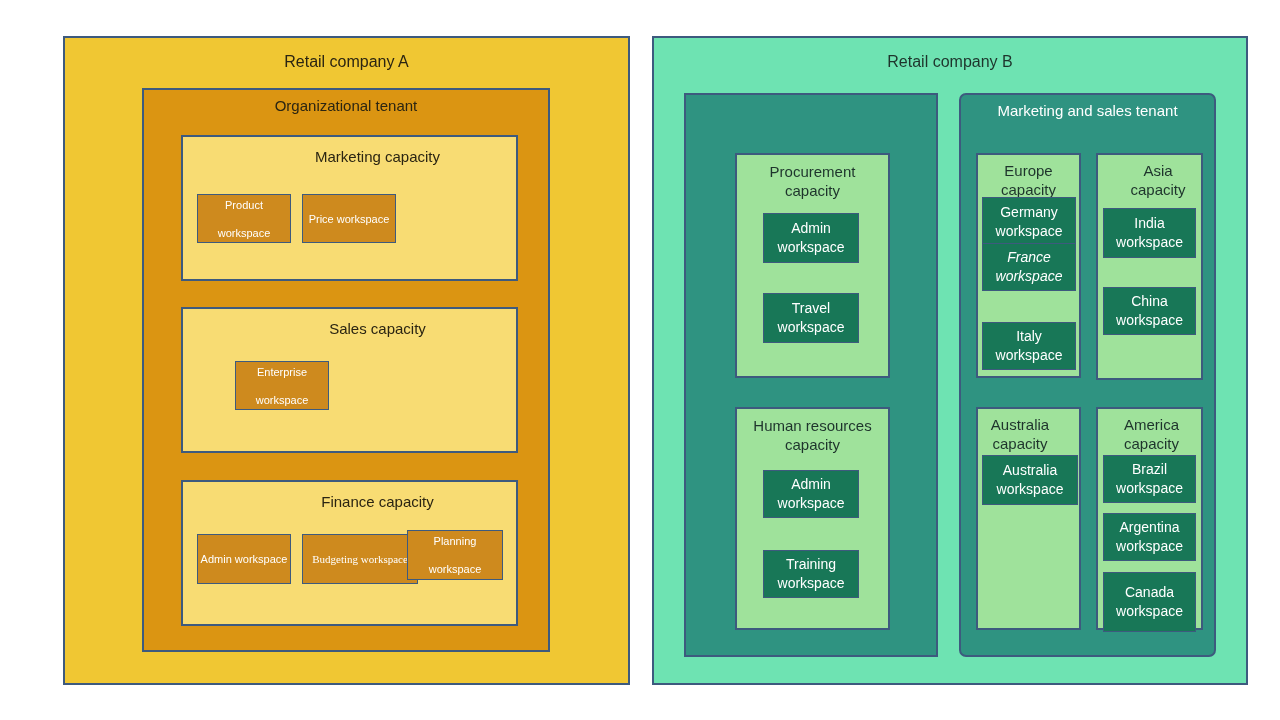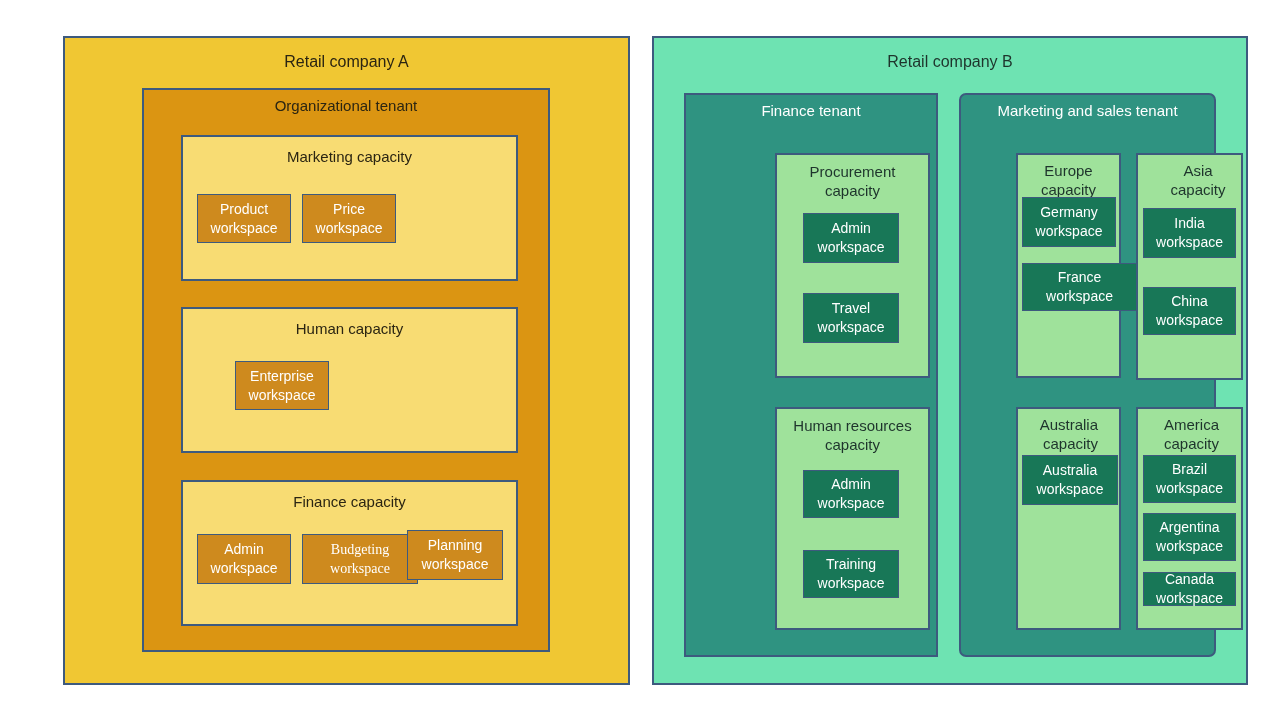--- a/index.html
+++ b/index.html
@@ -22,25 +22,25 @@
   }
   .company-a { background: var(--company-a-bg); }
   .tenant-a  { background: var(--tenant-a-bg); }
   .capacity-a{ background: var(--capacity-a-bg); }
   .workspace-a {
     background: var(--workspace-a-bg);
     border-width: 1.5px;
     display: flex; align-items: center; justify-content: center;
     text-align: center;
     color: var(--title-light);
-    font-size: 14px; line-height: 19px;
+    font-size: 11px; line-height: 28px;
   }
   .company-b { background: var(--company-b-bg); }
   .tenant-b  { background: var(--tenant-b-bg); }
-  .capacity-b{ background: var(--capacity-b-bg); margin-left: 40px; }
+  .capacity-b{ background: var(--capacity-b-bg); }
   .workspace-b {
     background: var(--workspace-b-bg);
     border-width: 1.5px;
     display: flex; align-items: center; justify-content: center;
     text-align: center;
     color: var(--title-light);
     font-size: 14px; line-height: 19px;
   }
   .title { text-align: center; width: 100%; box-sizing: border-box; }
   .company-title {
@@ -51,20 +51,21 @@
   .company-b > .company-title { color: var(--title-dark-green); }
   .tenant-title {
     padding-top: 7px;
     font-size: 15px;
     color: var(--title-light);
   }
   .capacity-a-title {
     padding-top: 11px;
     font-size: 15px;
     color: var(--title-dark);
+    margin-left: 28px;
   }
   .capacity-b-title {
     padding: 6px 10px 0 10px;
     font-size: 15px;
     line-height: 19px;
     color: var(--title-dark-green);
   }
 </style>
 </head>
 <body>
@@ -77,74 +78,74 @@
     <section class="box tenant-a" style="left:77px; top:50px; width:408px; height:564px;">
       <div class="title tenant-title" style="color:var(--title-dark);">Organizational tenant</div>
 
       <section class="box capacity-a" style="left:37px; top:45px; width:337px; height:146px;">
         <div class="title capacity-a-title">Marketing capacity</div>
         <div class="box workspace-a" style="left:14px; top:57px; width:94px; height:49px;">Product workspace</div>
         <div class="box workspace-a" style="left:119px; top:57px; width:94px; height:49px;">Price workspace</div>
       </section>
 
       <section class="box capacity-a" style="left:37px; top:217px; width:337px; height:146px;">
-        <div class="title capacity-a-title">Human capacity</div>
+        <div class="title capacity-a-title">Sales capacity</div>
         <div class="box workspace-a" style="left:52px; top:52px; width:94px; height:49px;">Enterprise workspace</div>
       </section>
 
       <section class="box capacity-a" style="left:37px; top:390px; width:337px; height:146px;">
         <div class="title capacity-a-title">Finance capacity</div>
         <div class="box workspace-a" style="left:14px; top:52px; width:94px; height:50px;">Admin workspace</div>
         <div class="box workspace-a" style="left:119px; top:52px; width:116px; height:50px;font-family:Liberation Serif, serif;">Budgeting workspace</div>
         <div class="box workspace-a" style="left:224px; top:48px; width:96px; height:50px;">Planning workspace</div>
       </section>
     </section>
   </section>
 
   <section class="box company-b" style="left:652px; top:36px; width:596px; height:649px;">
     <div class="title company-title">Retail company B</div>
 
     <section class="box tenant-b" style="left:30px; top:55px; width:254px; height:564px;">
-      <div class="title tenant-title">Finance tenant</div>
 
       <section class="box capacity-b" style="left:49px; top:58px; width:155px; height:225px;">
         <div class="title capacity-b-title" style="padding-top:7px;">Procurement capacity</div>
         <div class="box workspace-b" style="left:26px; top:58px; width:96px; height:50px;">Admin workspace</div>
         <div class="box workspace-b" style="left:26px; top:138px; width:96px; height:50px;">Travel workspace</div>
       </section>
 
       <section class="box capacity-b" style="left:49px; top:312px; width:155px; height:223px;">
         <div class="title capacity-b-title" style="padding-top:7px;">Human resources capacity</div>
         <div class="box workspace-b" style="left:26px; top:61px; width:96px; height:48px;">Admin workspace</div>
         <div class="box workspace-b" style="left:26px; top:141px; width:96px; height:48px;">Training workspace</div>
       </section>
     </section>
 
     <section class="box tenant-b" style="left:305px; top:55px; width:257px; height:564px;border-radius:7px;">
       <div class="title tenant-title">Marketing and sales tenant</div>
 
       <section class="box capacity-b" style="left:15px; top:58px; width:105px; height:225px;">
         <div class="title capacity-b-title" style="padding-left:4px; padding-right:4px;">Europe capacity</div>
         <div class="box workspace-b" style="left:4px; top:42px; width:94px; height:50px;">Germany workspace</div>
-        <div class="box workspace-b" style="left:4px; top:108px; width:115px; height:48px;">France workspace</div>
+        <div class="box workspace-b" style="left:4px; top:88px; width:94px; height:48px;font-style:italic;">France workspace</div>
+        <div class="box workspace-b" style="left:4px; top:167px; width:94px; height:48px;">Italy workspace</div>
       </section>
 
       <section class="box capacity-b" style="left:135px; top:58px; width:107px; height:227px;">
         <div class="title capacity-b-title" style="padding-left:21px; padding-right:4px;">Asia capacity</div>
         <div class="box workspace-b" style="left:5px; top:53px; width:93px; height:50px;">India workspace</div>
         <div class="box workspace-b" style="left:5px; top:132px; width:93px; height:48px;">China workspace</div>
       </section>
 
       <section class="box capacity-b" style="left:15px; top:312px; width:105px; height:223px;">
-        <div class="title capacity-b-title" style="padding-left:4px; padding-right:21px;text-align:right;">Australia capacity</div>
+        <div class="title capacity-b-title" style="padding-left:4px; padding-right:21px;">Australia capacity</div>
         <div class="box workspace-b" style="left:4px; top:46px; width:96px; height:50px;">Australia workspace</div>
       </section>
 
       <section class="box capacity-b" style="left:135px; top:312px; width:107px; height:223px;">
         <div class="title capacity-b-title" style="padding-left:8px; padding-right:4px;">America capacity</div>
         <div class="box workspace-b" style="left:5px; top:46px; width:93px; height:48px;">Brazil workspace</div>
         <div class="box workspace-b" style="left:5px; top:104px; width:93px; height:48px;">Argentina workspace</div>
-        <div class="box workspace-b" style="left:5px; top:163px; width:93px; height:34px;">Canada workspace</div>
+        <div class="box workspace-b" style="left:5px; top:163px; width:93px; height:60px;">Canada workspace</div>
       </section>
     </section>
   </section>
 
 </div>
 
 </body></html>

